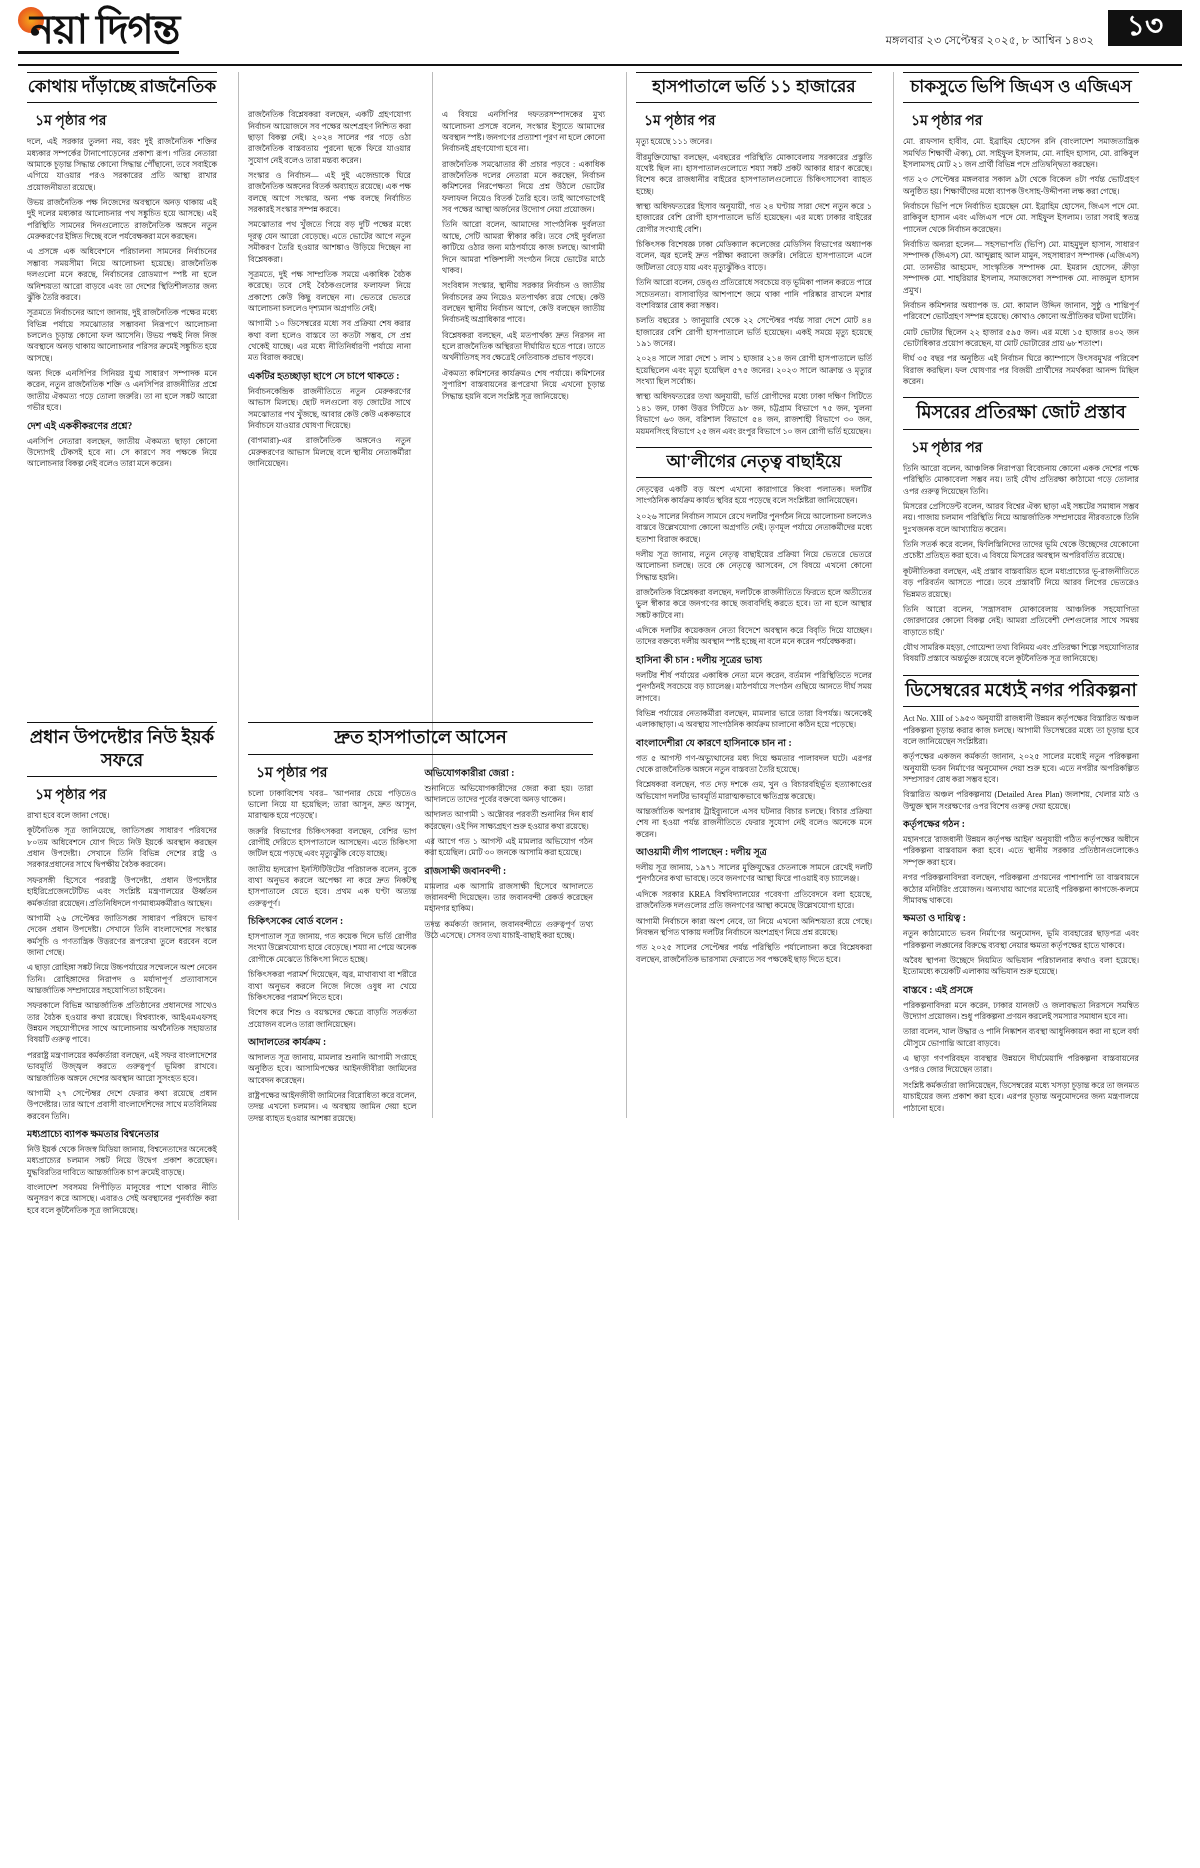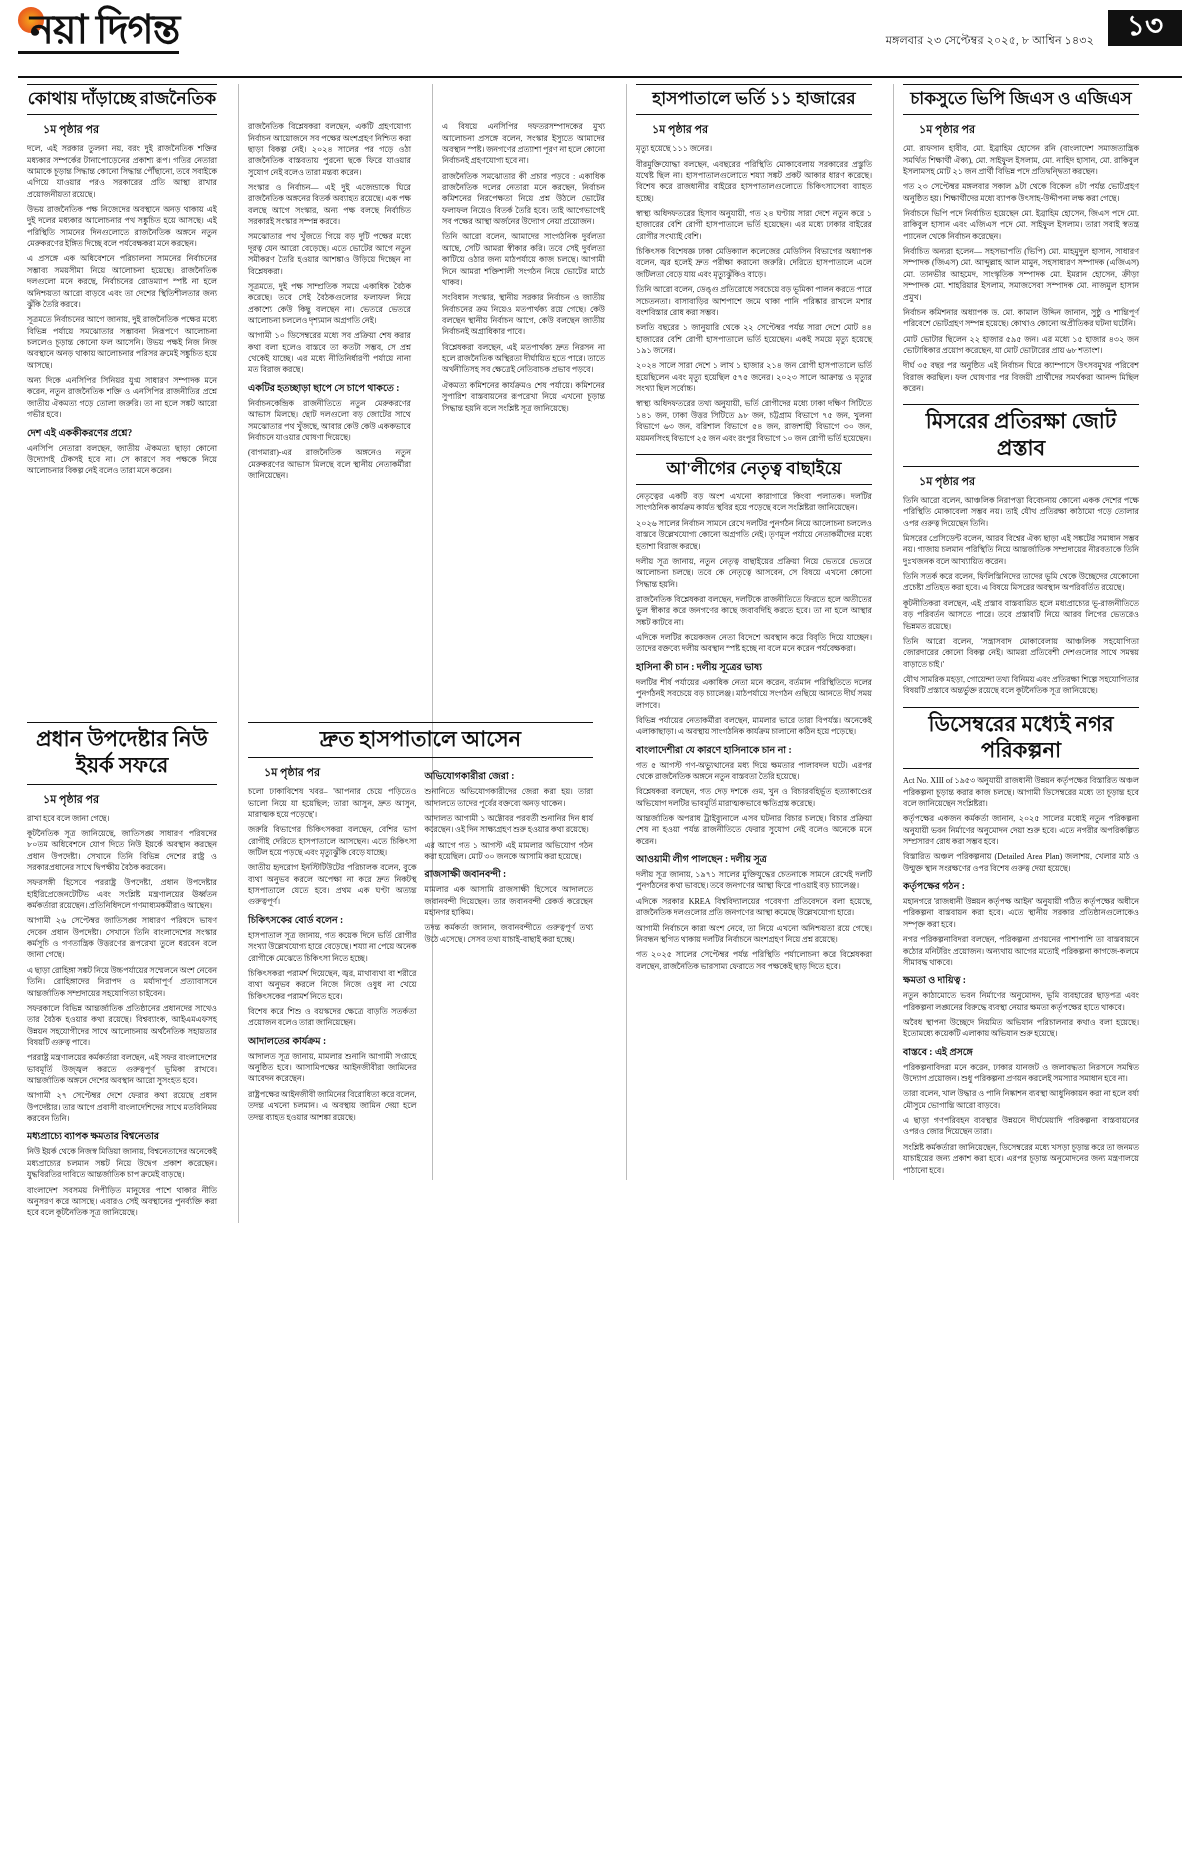--- a/index.html
+++ b/index.html
@@ -22,21 +22,21 @@
     padding: 10px 18px 8px 18px;
     position: relative;
   }
 
   
   .masthead {
     display: flex;
     align-items: flex-start;
     justify-content: space-between;
     border-bottom: 2px solid #111;
-    padding-bottom: 22px;
+    padding-bottom: 10px;
     margin-bottom: 6px;
   }
   .logo-wrap {
     display: flex;
     align-items: center;
     gap: 6px;
   }
   .logo-text {
     font-family: "Liberation Serif", serif;
     font-size: 40px;
@@ -101,25 +101,25 @@
   .headline {
     font-size: 17px;
     font-weight: bold;
     line-height: 1.25;
     text-align: center;
     border-bottom: 1px solid #111;
     border-top: 1px solid #111;
     padding: 3px 0 5px 0;
     margin: 0 0 6px 0;
   }
-  .headline.sm  { font-size: 21px; text-align: center; }
+  .headline.sm  { font-size: 18px; text-align: center; }
   .contfrom {
-    font-size: 11px;
-    font-weight: bold;
-    margin: 0 0 3px 16px;
+    font-size: 14px;
+    font-weight: bold;
+    margin: 0 0 3px 8px;
   }
   .subhead {
     font-size: 9.5px;
     font-weight: bold;
     margin: 5px 0 2px 0;
   }
   p.body {
     font-size: 8px;
     line-height: 1.42;
     text-align: justify;

